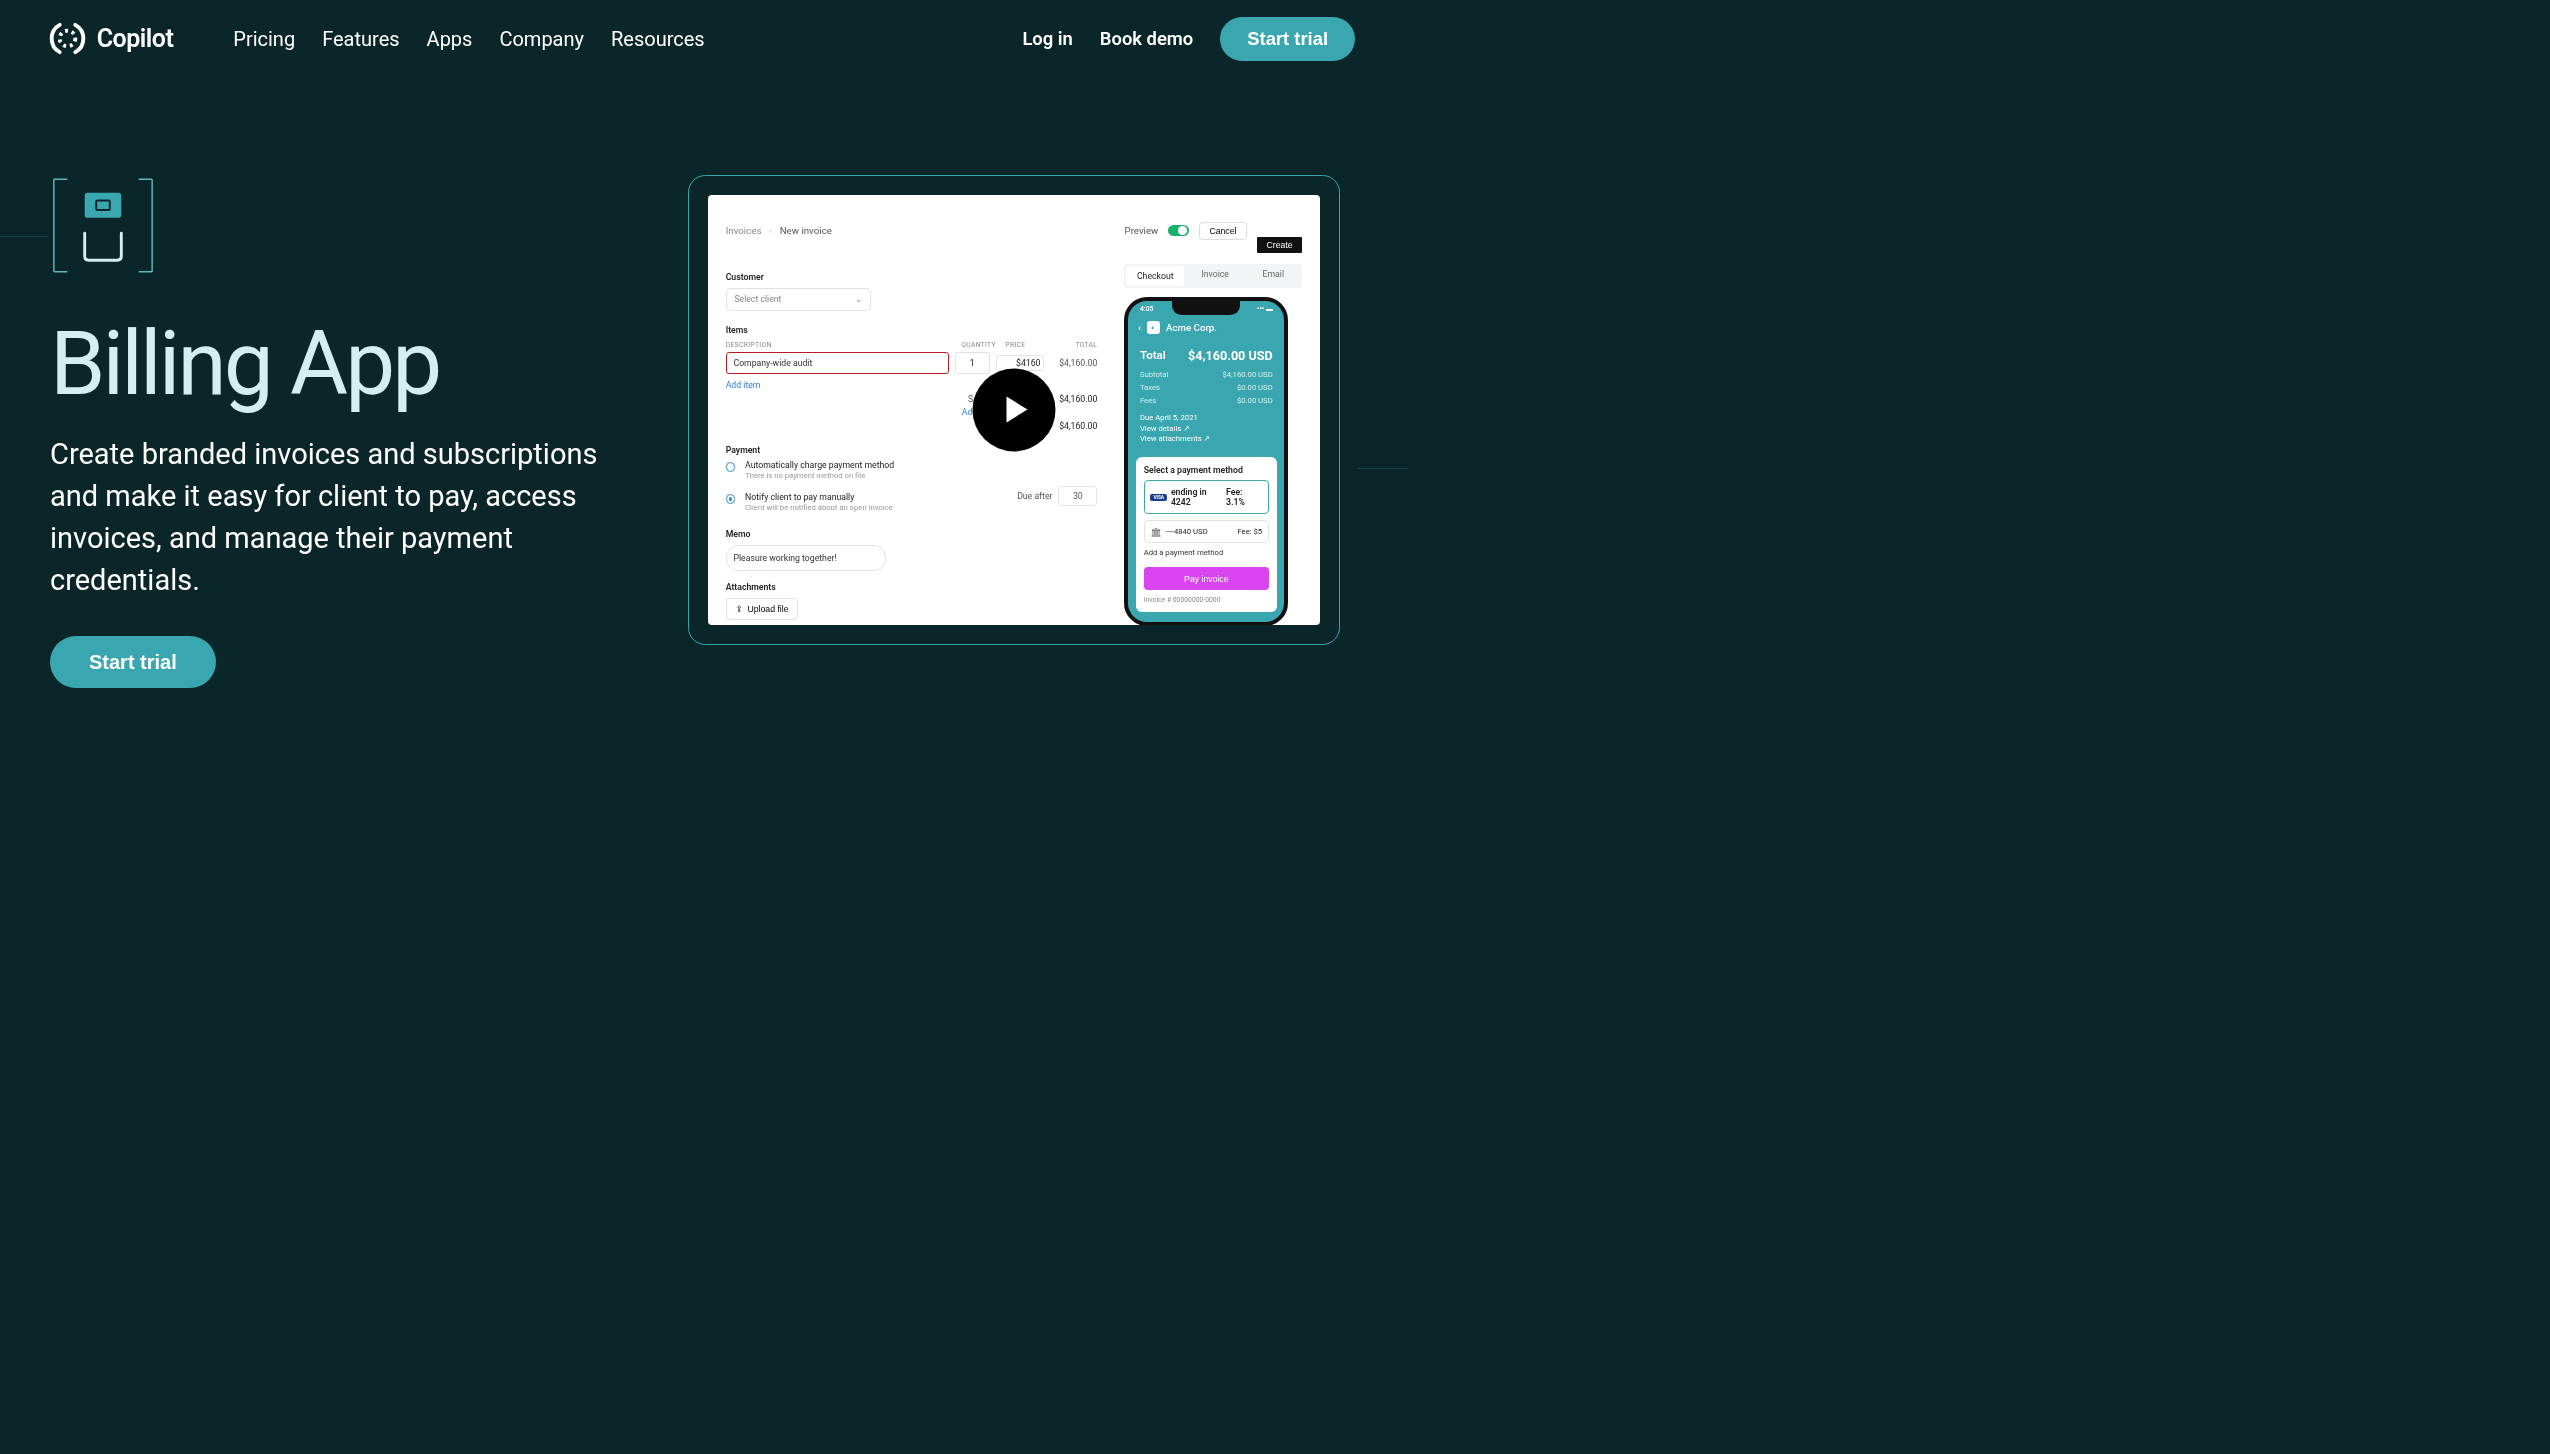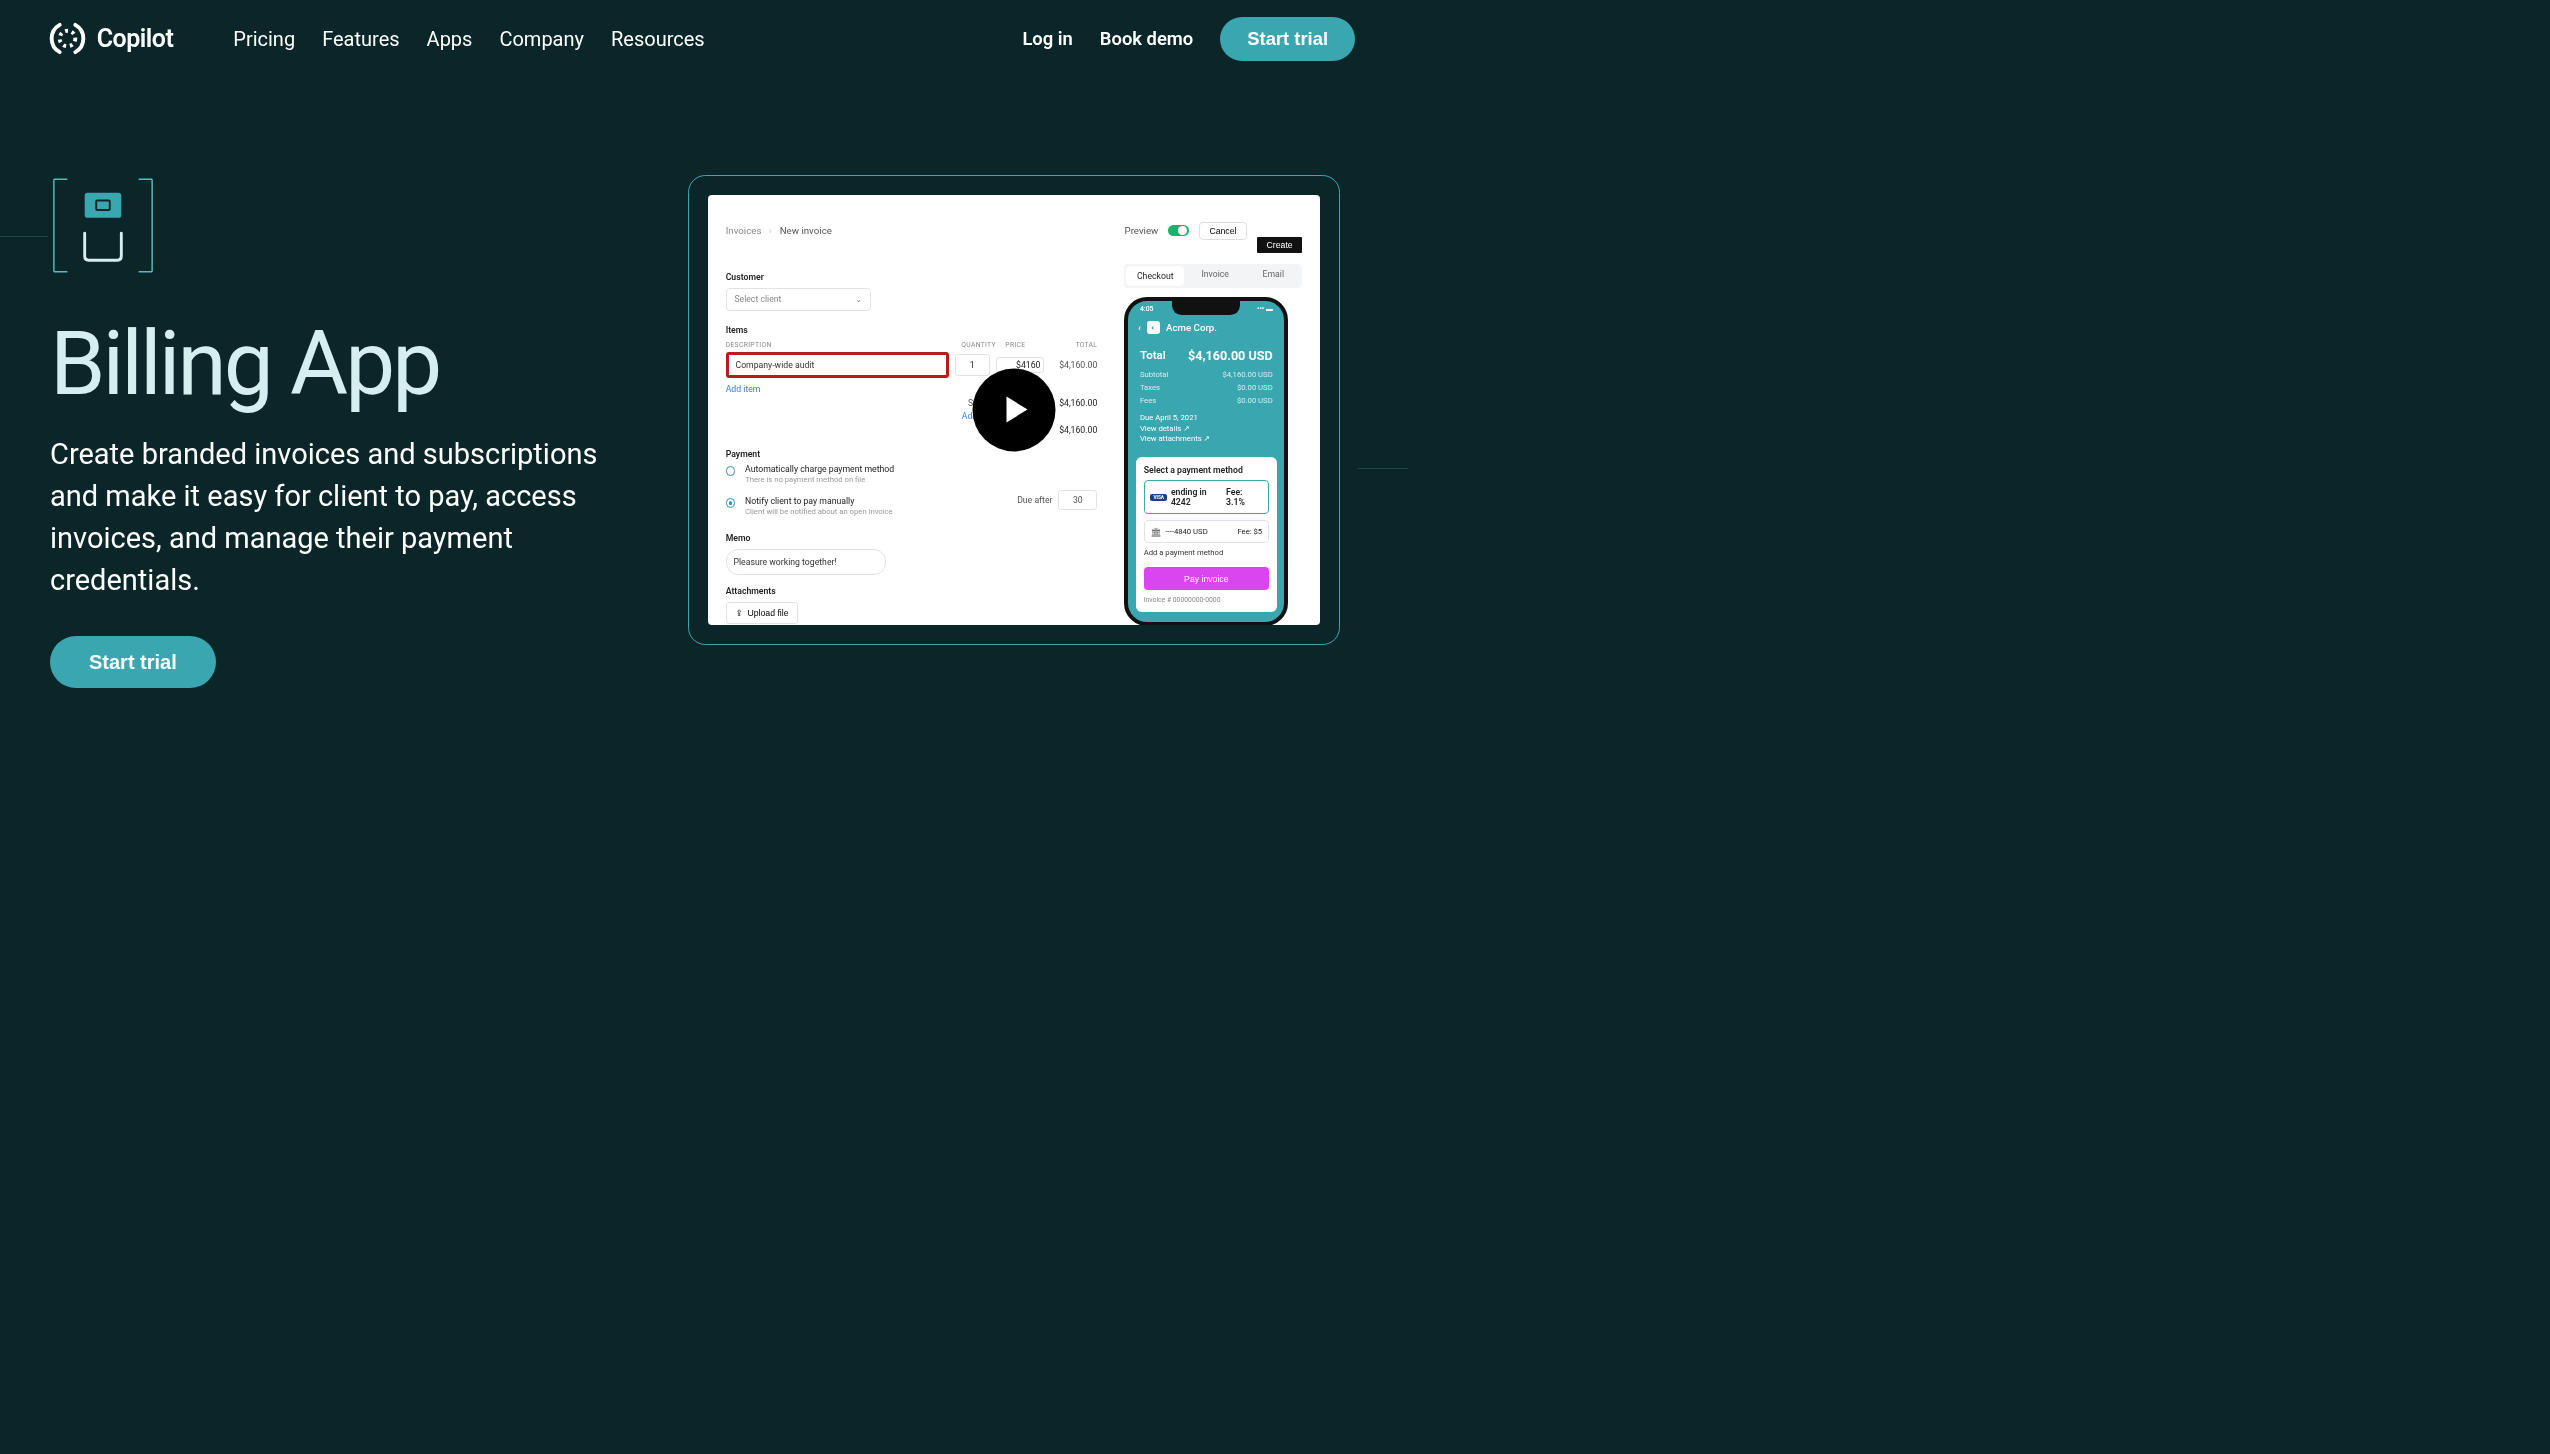--- a/index.html
+++ b/index.html
@@ -161,21 +161,21 @@
   .prev-body { display:flex; gap: 27px; }
   .prev-form { flex:1; }
   .prev-phone-area { flex:0 0 178px; position:relative; }
 
   .section-label{font-size:8.7px;font-weight:600;color:#222;margin:7.7px 0 5.8px;}
   .select-client{border:1px solid #e2e2e2;border-radius:3.9px;padding:5.8px 7.7px;font-size:8.7px;color:#888;display:flex;justify-content:space-between;align-items:flex-end;width:145px;}
   .chev{font-size:7.7px;color:#888;}
   .items-header{display:flex;font-size:6.8px;color:#888;margin-top:3.9px;text-transform:uppercase;letter-spacing:0.3px;}
   .items-header .c1{flex:1;} .items-header .c2{width:44px;} .items-header .c3{width:44px;} .items-header .c4{width:48px;text-align:right;}
   .item-row{display:flex;gap:5.8px;margin-top:3.9px;align-items:center;}
-  .item-row .desc{flex:1;border:3px solid #b91c1c;border-radius:2.9px;padding:4.8px 6.8px;font-size:8.7px;color:#333;}
+  .item-row .desc{flex:1;border:1px solid #b91c1c;border-radius:2.9px;padding:4.8px 6.8px;font-size:8.7px;color:#333;}
   .item-row .qty{width:35px;border:1px solid #e2e2e2;border-radius:2.9px;padding:4.8px;text-align:center;font-size:8.7px;}
   .item-row .price{width:48px;border:1px solid #e2e2e2;border-radius:2.9px;padding:2px;text-align:right;font-size:8.7px;}
   .item-row .tot{width:48px;text-align:right;font-size:8.7px;color:#555;}
   .add-link{color:#2d7fe0;font-size:8.7px;margin-top:5.8px;display:inline-block;}
   .totals{margin-top:1.9px;font-size:8.7px;}
   .totals .row{display:flex;justify-content:space-between;padding:1.9px 0;}
   .totals .row .lab{flex:1;text-align:right;padding-right:39px;color:#555;}
   .totals .row .val{width:58px;text-align:right;}
   .pay-option{display:flex;gap:9.7px;margin:5.8px 0;align-items:flex-start;}
   .radio{width:9.7px;height:9.7px;border-radius:50%;border:1.5px solid #2f8ccd;margin-top:1.9px;flex-shrink:0;position:relative;}

